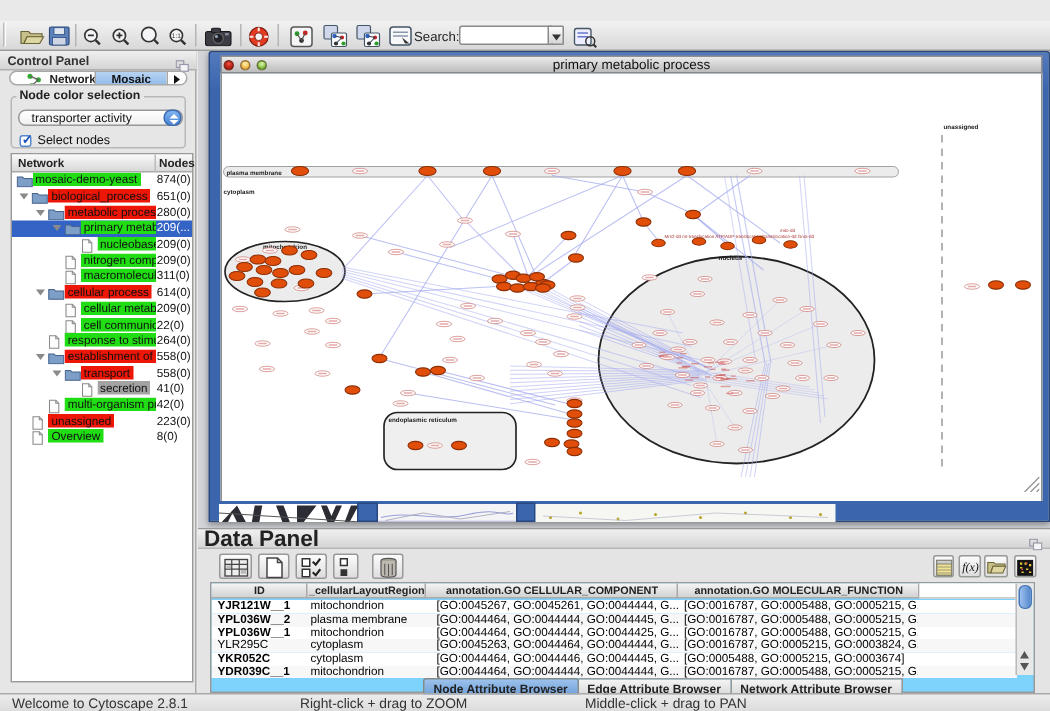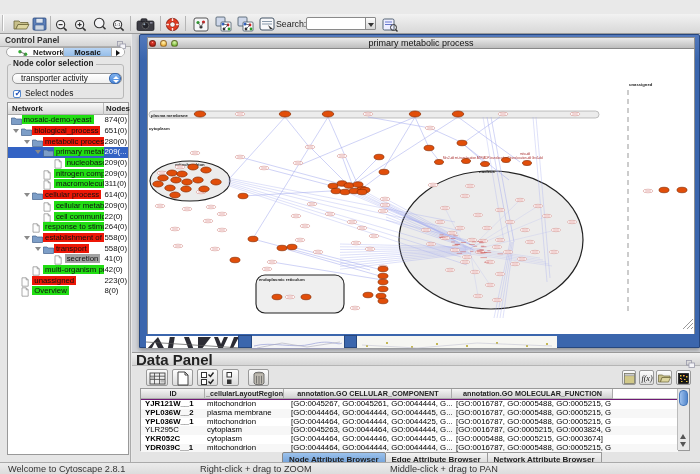--- a/index.html
+++ b/index.html
@@ -754,21 +754,21 @@
             <rect x="8" y="3" width="1.5" height="1.5"></rect>
             <rect x="2" y="5" width="1.5" height="1"></rect>
             <rect x="6" y="6" width="1.5" height="1"></rect>
             <rect x="3" y="8" width="1.5" height="1"></rect>
             <rect x="8" y="8" width="1.5" height="1"></rect>
           </g>
           <rect x="6" y="2" width="1" height="1" fill="#d44"></rect>
           <rect x="3" y="6" width="1" height="1" fill="#d44"></rect>
         </svg></div>
 
-  <div class="abs" style="left:8px;top:35px;width:550px;height:63px;background:#701a75;border:1px solid #999">
+  <div class="abs" style="left:8px;top:35px;width:550px;height:74px;background:#7dd3fc;border:1px solid #999">
     <div class="abs" style="left:0;top:0;width:100%;height:10px;background:linear-gradient(#f5f5f5,#d2d2d2);border-bottom:1px solid #aaa;font-size:7.2px;font-weight:bold;color:#222">
       <span style="position:absolute;left:0;width:64px;text-align:center;line-height:10px">ID</span>
       <span style="position:absolute;left:64px;width:79px;text-align:center;line-height:10px">_cellularLayoutRegion</span>
       <span style="position:absolute;left:311px;width:161px;text-align:center;line-height:10px">annotation.GO MOLECULAR_FUNCTION</span>
       <span style="position:absolute;left:143px;width:168px;text-align:center;line-height:10px">annotation.GO CELLULAR_COMPONENT</span>
       <span class="abs" style="left:63px;top:0;width:1px;height:10px;background:#aaa"></span>
       <span class="abs" style="left:142px;top:0;width:1px;height:10px;background:#aaa"></span>
       <span class="abs" style="left:310px;top:0;width:1px;height:10px;background:#aaa"></span>
       <span class="abs" style="left:471px;top:0;width:1px;height:10px;background:#aaa"></span>
           <span class="abs" style="left:472px;top:0;width:66px;height:10px;background:#fff;border-bottom:1px solid #ccc"></span>

